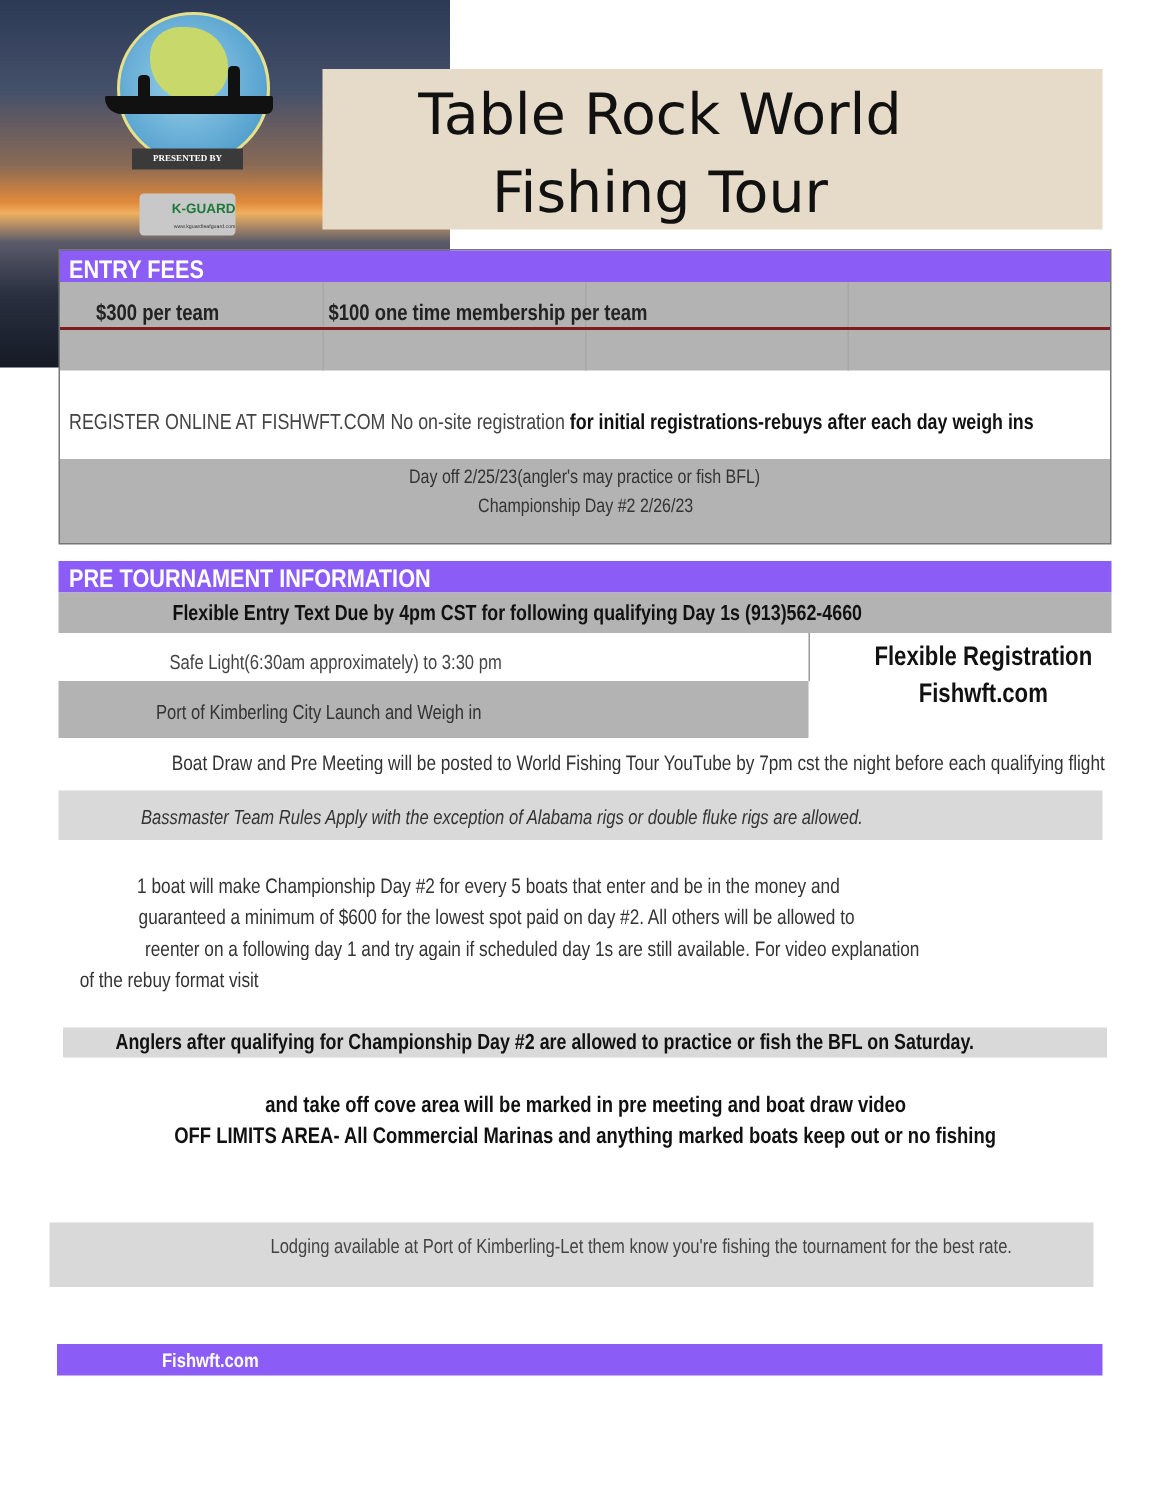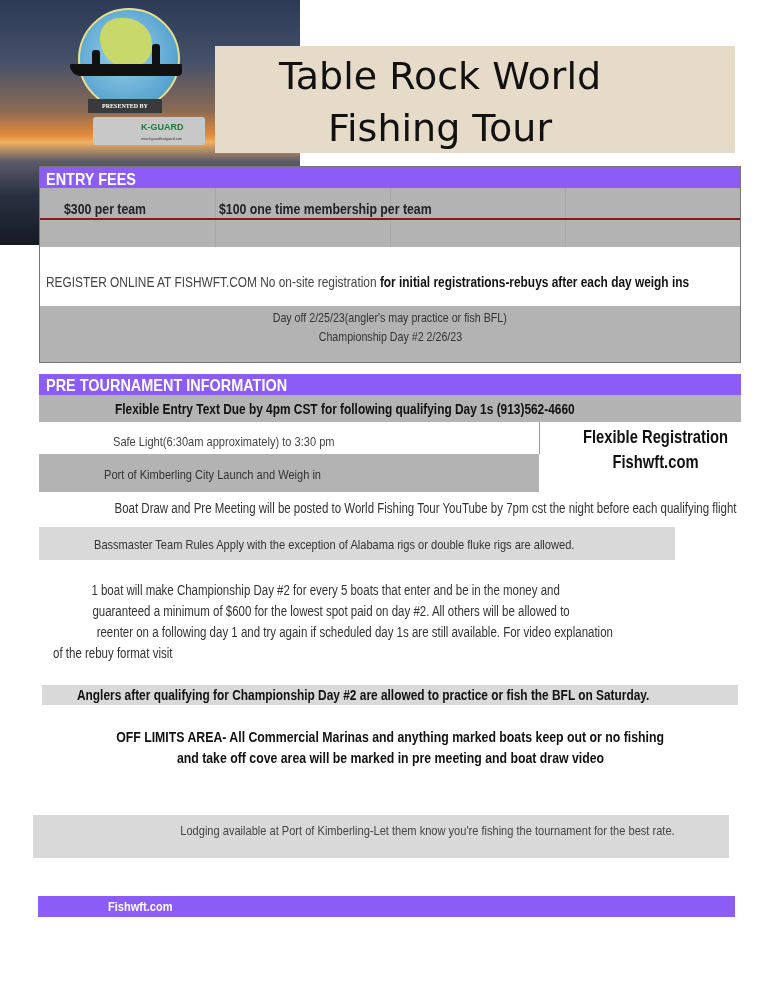--- a/index.html
+++ b/index.html
@@ -7,21 +7,21 @@
   .abs{position:absolute;}
   
   .hero{left:0;top:0;width:300px;height:245px;background:linear-gradient(180deg,#2c3a55 0%,#45506a 25%,#8a6a55 45%,#e08a3a 55%,#f0b060 58%,#5a5a6a 66%,#2a3040 80%,#151a25 100%);overflow:hidden;}
   .globe{left:78px;top:8px;width:98px;height:98px;border-radius:50%;background:radial-gradient(circle at 45% 45%,#9ad0ea,#3a8fc4);border:2px solid #e6e08a;}
   .continent{left:100px;top:18px;width:52px;height:50px;background:#c8d86a;border-radius:40% 55% 45% 60%;}
   .boat{left:70px;top:64px;width:112px;height:12px;background:#111;border-radius:2px 2px 8px 20px;}
   .angler1{left:92px;top:50px;width:8px;height:16px;background:#111;border-radius:3px 3px 0 0;}
   .angler2{left:152px;top:44px;width:8px;height:22px;background:#111;border-radius:3px 3px 0 0;}
   .wft-banner{left:37px;top:77px;width:176px;height:21px;background:#d8302f;color:#fff;font-weight:bold;font-size:13.5px;text-align:center;line-height:21px;font-family:"Liberation Sans",sans-serif;letter-spacing:-0.3px;border-top:1px solid #f06060;}
   .presented{left:88px;top:99px;width:74px;height:14px;background:#3a3a3a;color:#fff;font-size:6px;text-align:center;line-height:14px;font-family:"Liberation Serif",serif;font-weight:bold;}
-  .kguard{left:93px;top:117px;width:64px;height:28px;background:#c8c8c8;border-radius:3px;color:#1e7a3a;font-weight:bold;font-size:9px;text-align:left;line-height:20px;font-family:"Liberation Sans",sans-serif;padding-left:48px;}
+  .kguard{left:93px;top:129px;width:64px;height:28px;background:#c8c8c8;border-radius:3px;color:#1e7a3a;font-weight:bold;font-size:9px;text-align:right;line-height:20px;font-family:"Liberation Sans",sans-serif;}
   .kguard small{display:block;font-size:3.5px;line-height:4px;color:#333;font-weight:normal;}
   
   .title-box{left:215px;top:46px;width:520px;height:107px;background:#e6dac9;}
   .title{left:215px;top:50px;width:450px;text-align:center;font-size:38px;line-height:52px;color:#111;font-family:"DejaVu Sans",sans-serif;font-weight:normal;}
   
   .bar{background:#8b5cf6;color:#fff;font-weight:bold;font-family:"Liberation Sans",sans-serif;}
   .bar span{display:inline-block;transform:scaleX(0.85);transform-origin:left center;}
   .gray{background:#b3b3b3;}
   .lgray{background:#d9d9d9;}
   .cell-line{border-right:1px solid #a8a8a8;}
@@ -89,38 +89,38 @@
 </div>
 <div class="abs gray" style="left:39px;top:454px;width:500px;height:38px;">
   <div class="abs" style="left:65px;top:13px;font-size:13.5px;color:#333;"><span class="condl">Port of Kimberling City Launch and Weigh in</span></div>
 </div>
 <div class="abs" style="left:541px;top:425px;width:230px;text-align:center;font-size:18px;font-weight:bold;line-height:24.5px;color:#111;">
   <div><span class="cond">Flexible Registration</span></div>
   <div><span class="cond">Fishwft.com</span></div>
 </div>
 <div class="abs" style="right:36px;top:500px;font-size:14px;color:#333;"><span class="condr">Boat Draw and Pre Meeting will be posted to World Fishing Tour YouTube by 7pm cst the night before each qualifying flight</span></div>
 
-<div class="abs lgray" style="left:39px;top:527px;width:636px;height:33px;">
+<div class="abs lgray" style="left:39px;top:527px;width:696px;height:33px;font-style:italic;">
   <div class="abs" style="left:55px;top:10px;font-size:13.5px;color:#333;"><span class="condl">Bassmaster Team Rules Apply with the exception of Alabama rigs or double fluke rigs are allowed.</span></div>
 </div>
 
 <div class="abs" style="left:40px;top:580px;width:630px;text-align:left;font-size:14px;line-height:21px;color:#333;">
   <div><span class="cond">1 boat will make Championship Day #2 for every 5 boats that enter and be in the money and</span></div>
   <div><span class="cond">guaranteed a minimum of $600 for the lowest spot paid on day #2. All others will be allowed to</span></div>
   <div><span class="cond">reenter on a following day 1 and try again if scheduled day 1s are still available. For video explanation</span></div>
   <div><span class="cond">of the rebuy format visit</span></div>
 </div>
 
 <div class="abs lgray" style="left:42px;top:685px;width:696px;height:20px;">
   <div class="abs" style="left:35px;top:2px;font-size:14.5px;font-weight:bold;color:#111;"><span class="condl">Anglers after qualifying for Championship Day #2 are allowed to practice or fish the BFL on Saturday.</span></div>
 </div>
 
 <div class="abs" style="left:30px;top:726px;width:720px;text-align:center;font-size:15px;font-weight:bold;line-height:21px;color:#111;">
+  <div><span class="cond">and take off cove area will be marked in pre meeting and boat draw video</span></div>
   <div><span class="cond">OFF LIMITS AREA- All Commercial Marinas and anything marked boats keep out or no fishing</span></div>
-  <div><span class="cond">and take off cove area will be marked in pre meeting and boat draw video</span></div>
 </div>
 
 <div class="abs lgray" style="left:33px;top:815px;width:696px;height:43px;">
   <div class="abs" style="left:0;top:8px;width:696px;text-align:right;font-size:13.5px;color:#444;"><span class="cond">Lodging available at Port of Kimberling-Let them know you're fishing the tournament for the best rate.</span></div>
 </div>
 
 <div class="abs bar" style="left:38px;top:896px;width:697px;height:21px;">
   <div class="abs" style="left:70px;top:3px;font-size:13px;"><span>Fishwft.com</span></div>
 </div>
 

